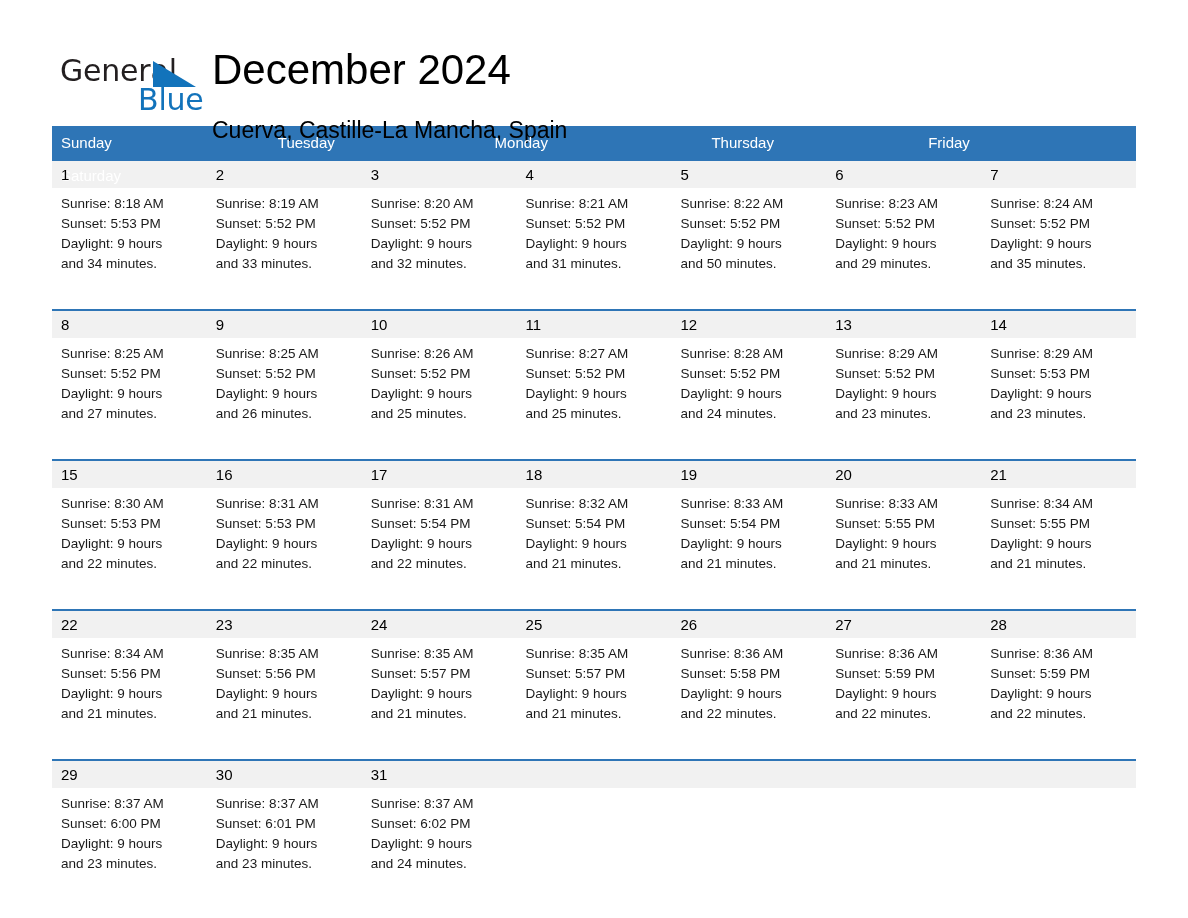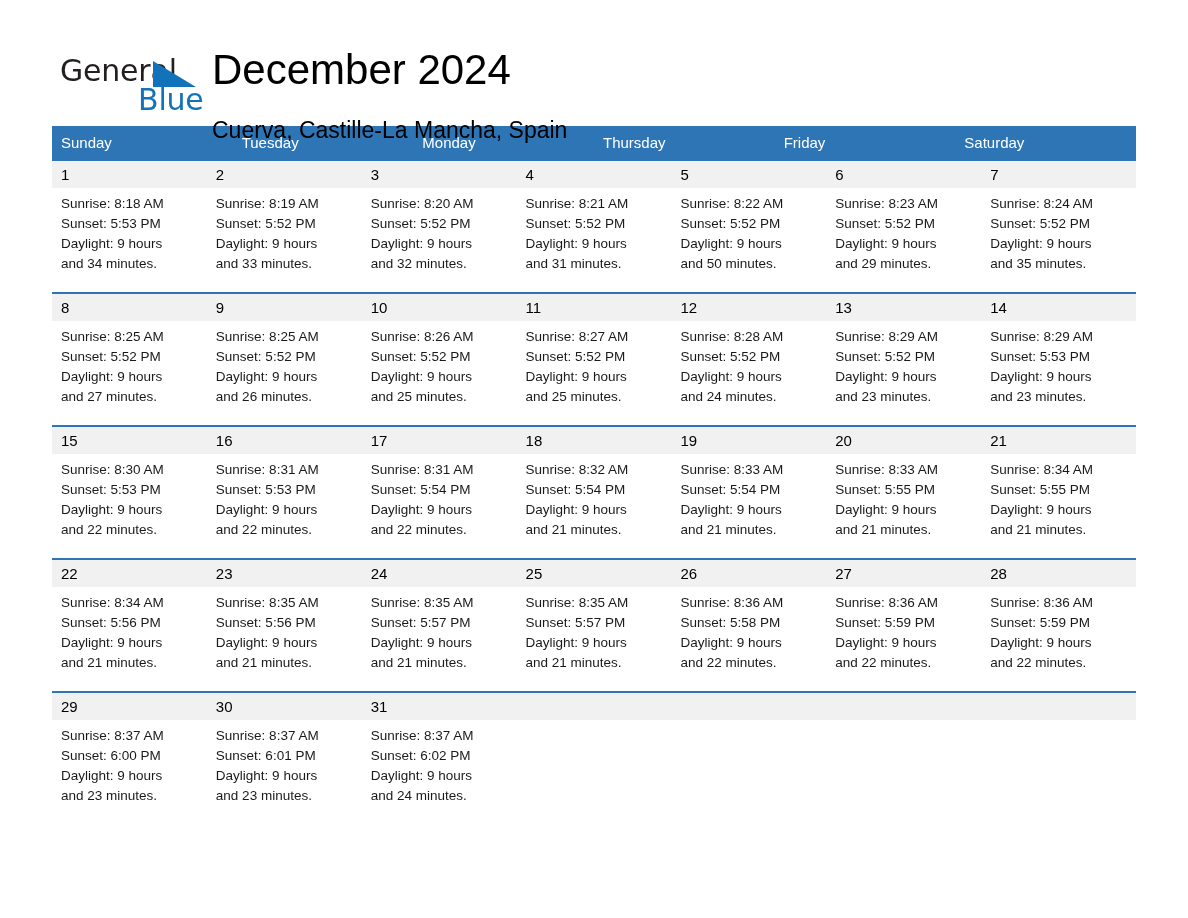--- a/index.html
+++ b/index.html
@@ -92,21 +92,21 @@
   }
 
   
   .calendar {
     width: 1084px;
     margin-top: 16px;
   }
 
   .weekdays {
     display: grid;
-    grid-template-columns: repeat(6, 1fr);
+    grid-template-columns: repeat(5, 1fr);
     background: #2e75b6;
     height: 33px;
   }
   .weekday {
     color: #ffffff;
     font-size: 15px;
     line-height: 33px;
     padding-left: 9px;
     white-space: nowrap;
   }
@@ -127,21 +127,21 @@
     line-height: 27px;
     padding-left: 9px;
     color: #000;
   }
 
   .week-body {
     display: grid;
     grid-template-columns: repeat(7, 1fr);
     background: #ffffff;
     padding-top: 6px;
-    padding-bottom: 18px;
+    padding-bottom: 35px;
     min-height: 84px;
   }
   .cell {
     padding-left: 9px;
     padding-right: 6px;
   }
   .cell .line {
     font-size: 13.5px;
     line-height: 20px;
     color: #1a1a1a;

